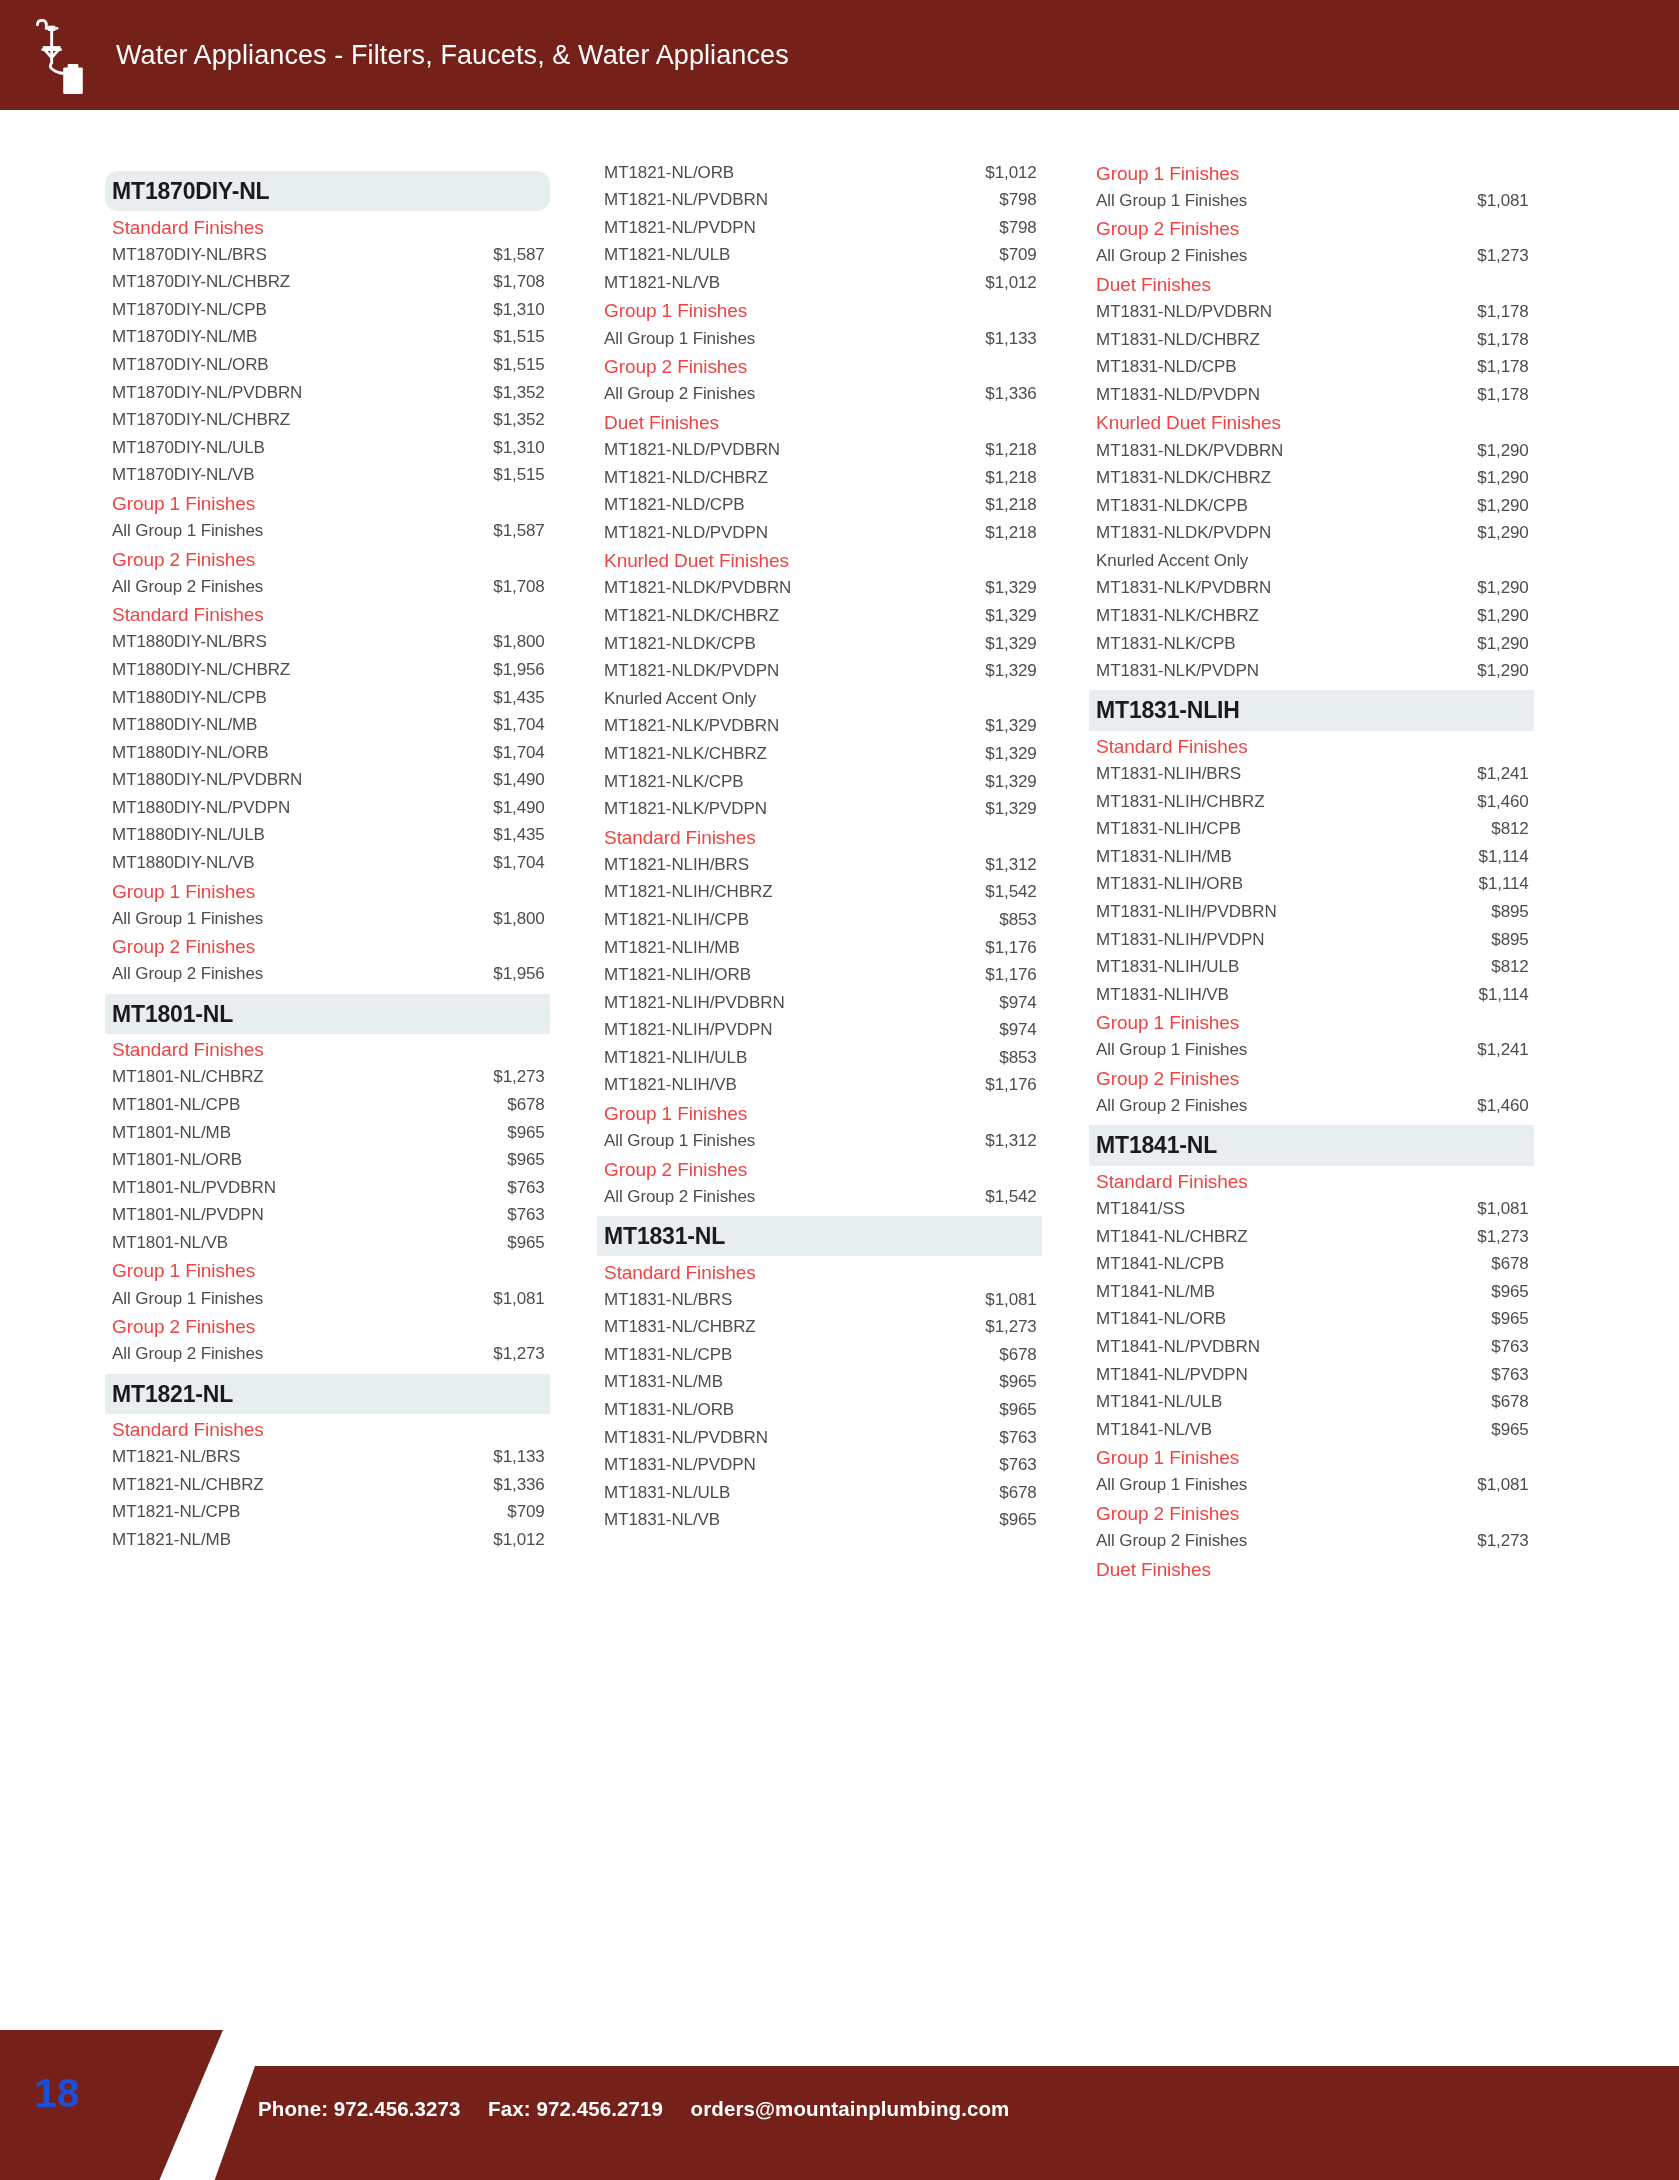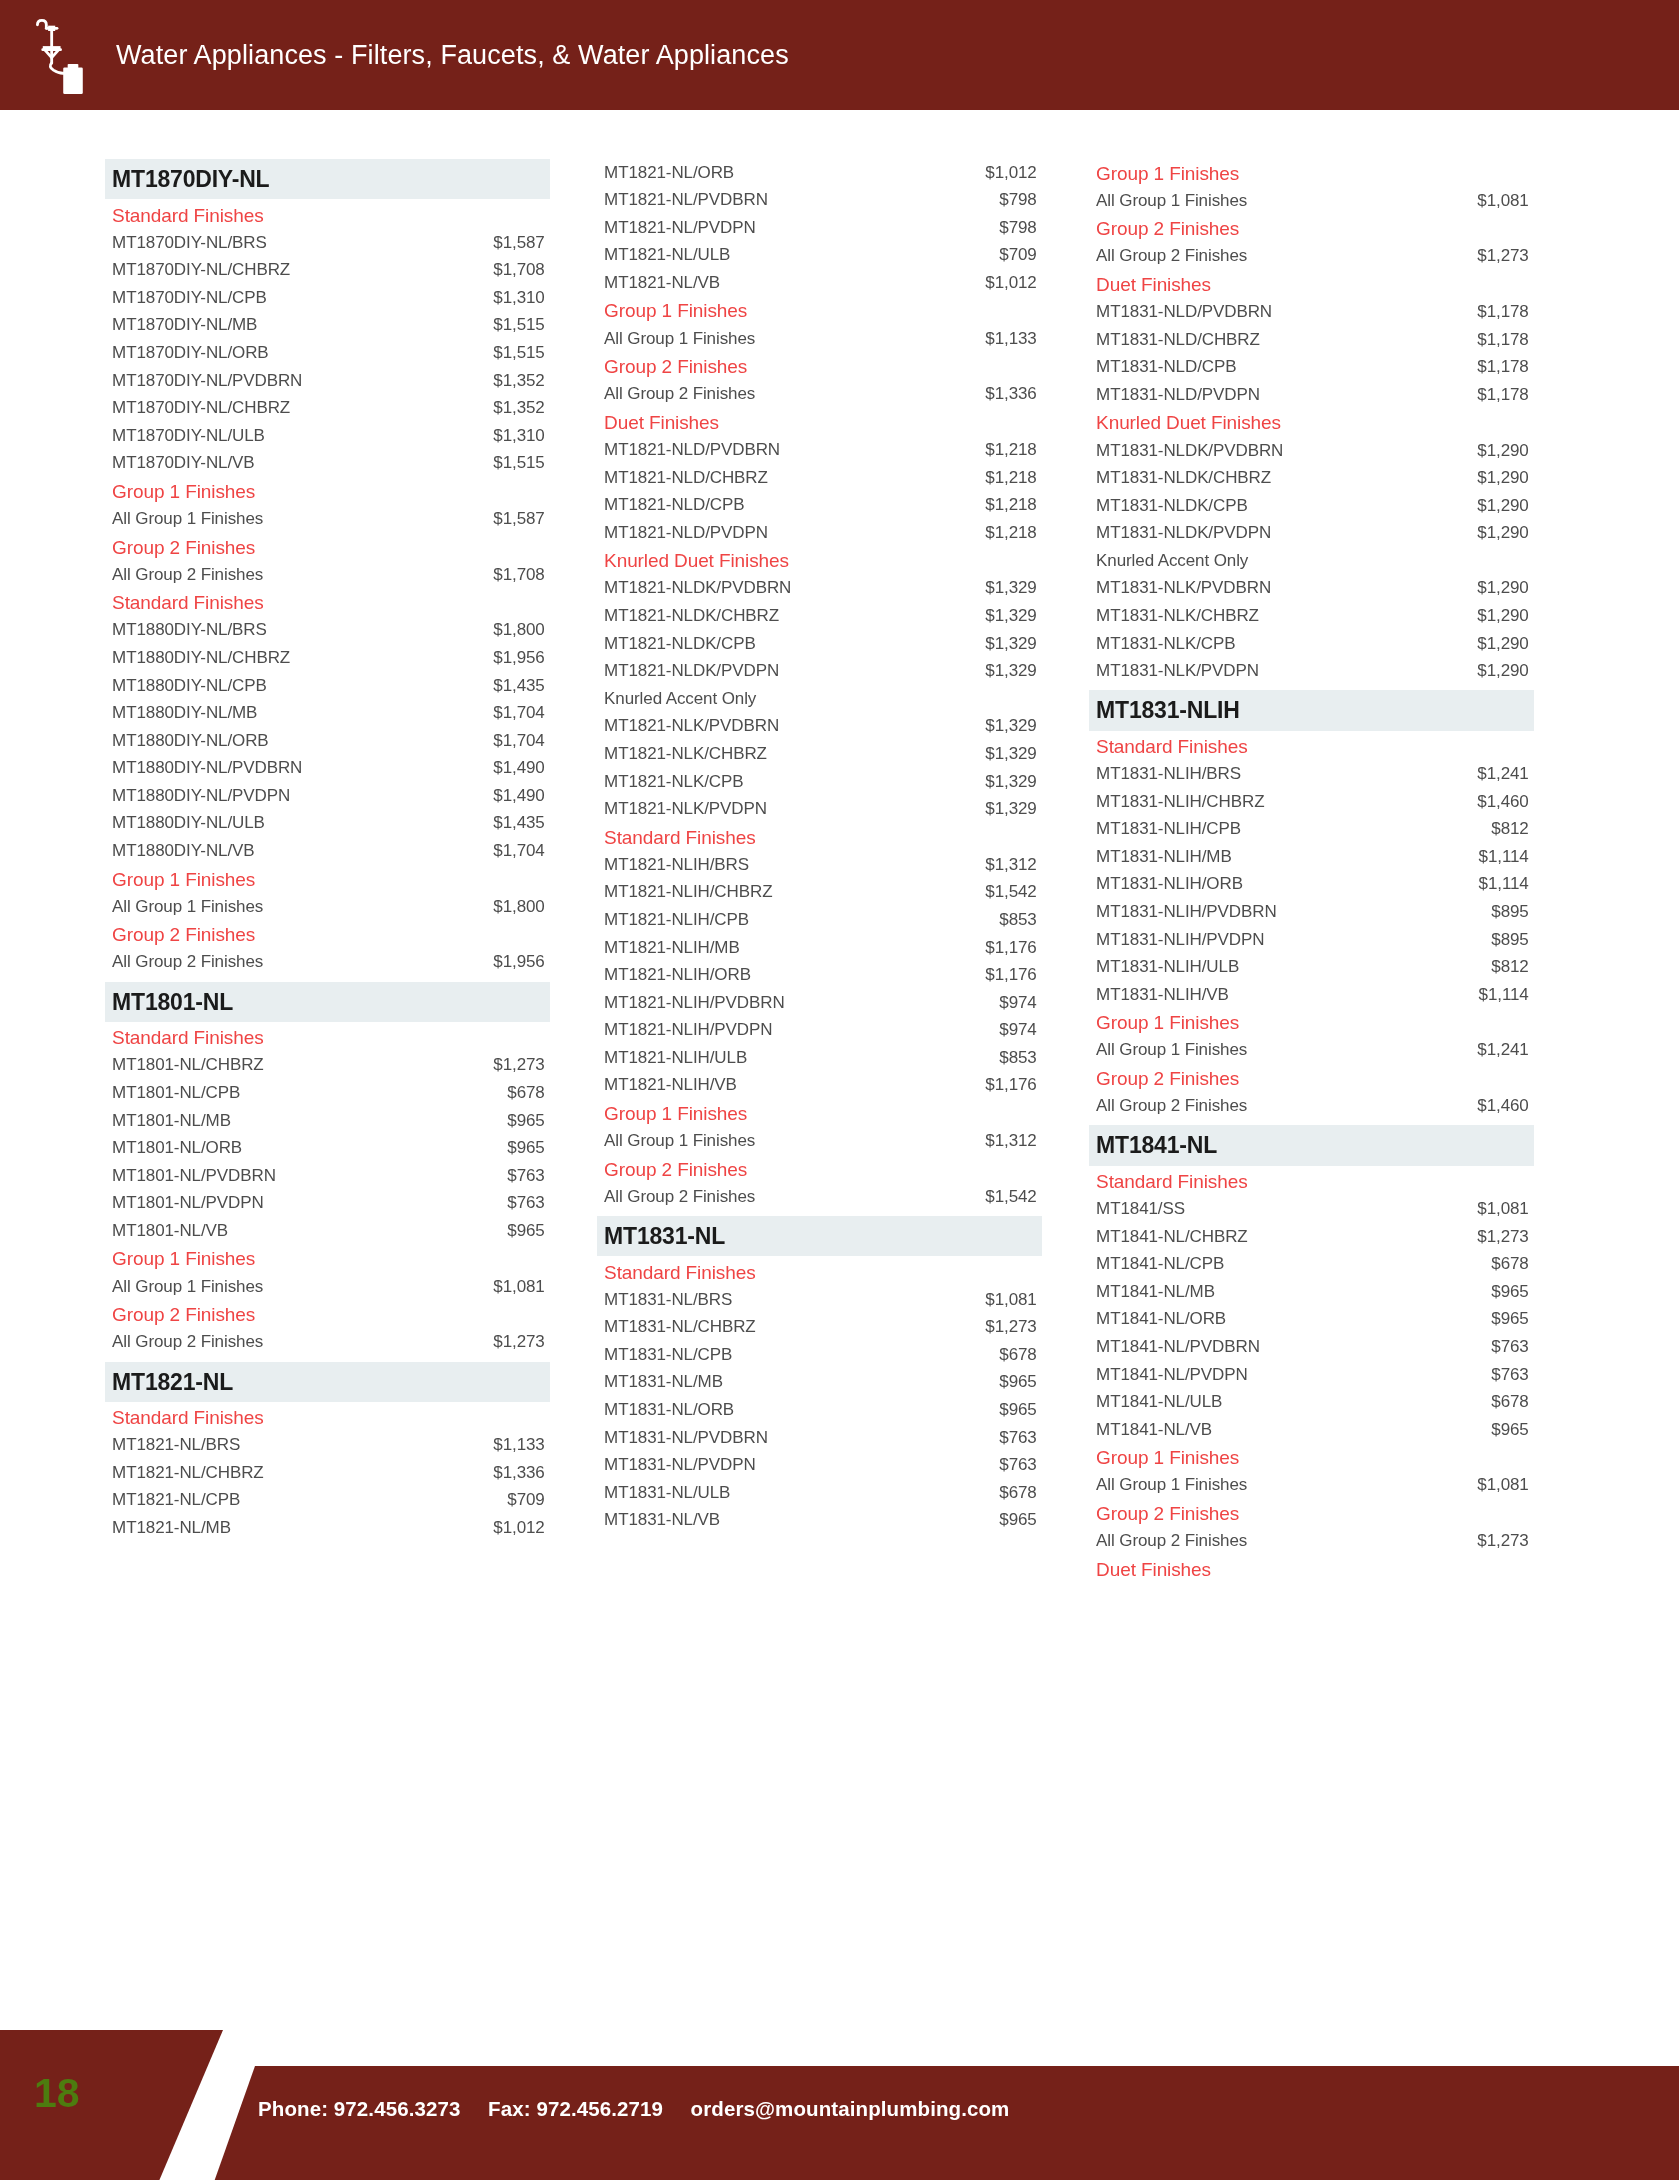--- a/index.html
+++ b/index.html
@@ -73,21 +73,21 @@
     background: #e8eef0;
     font-size: 23px;
     font-weight: bold;
     color: #1b1b1b;
     padding: 8px 0 8px 7.1px;
     letter-spacing: -0.2px;
     line-height: 1.05;
     margin-top: 5.3px;
     margin-bottom: 1.8px;
   }
-  .column .model-header:first-child { margin-top: 0; }
+  .column .model-header:first-child { margin-top: 12px; border-radius: 13px; }
 
   .group-header {
     font-size: 19px;
     font-weight: normal;
     color: #ef4444;
     padding: 3.6px 0 2.7px 7.1px;
     letter-spacing: -0.1px;
     line-height: 1.15;
   }
 
@@ -132,21 +132,21 @@
     left: 0; top: 0;
     width: 223px;
     height: 151px;
     background: #752119;
     clip-path: polygon(0 0, 223px 0, 159px 151px, 0 151px);
   }
   #footer-page-number {
     position: absolute;
     left: 34px;
     top: 43px;
-    color: #4d7c0f;
+    color: #1d4ed8;
     font-size: 41px;
     font-weight: bold;
     line-height: 1;
   }
   #footer-bar {
     position: absolute;
     left: 214px;
     top: 36px;
     width: 1466px;
     height: 116px;

